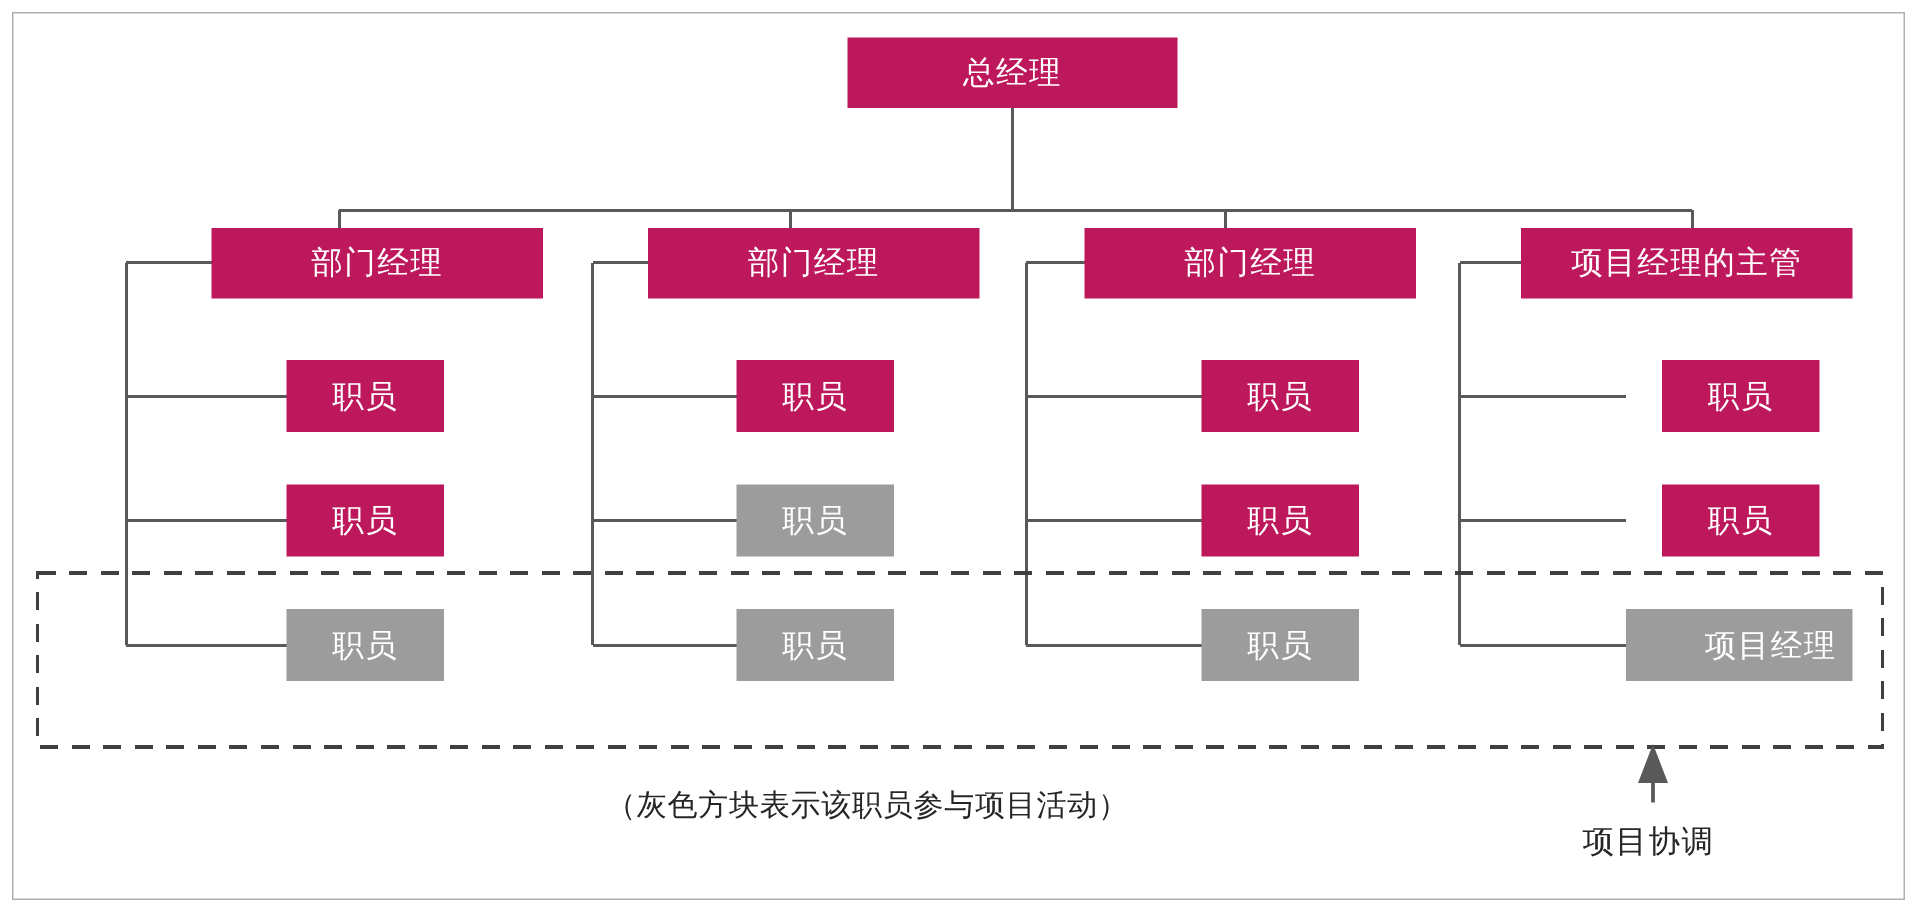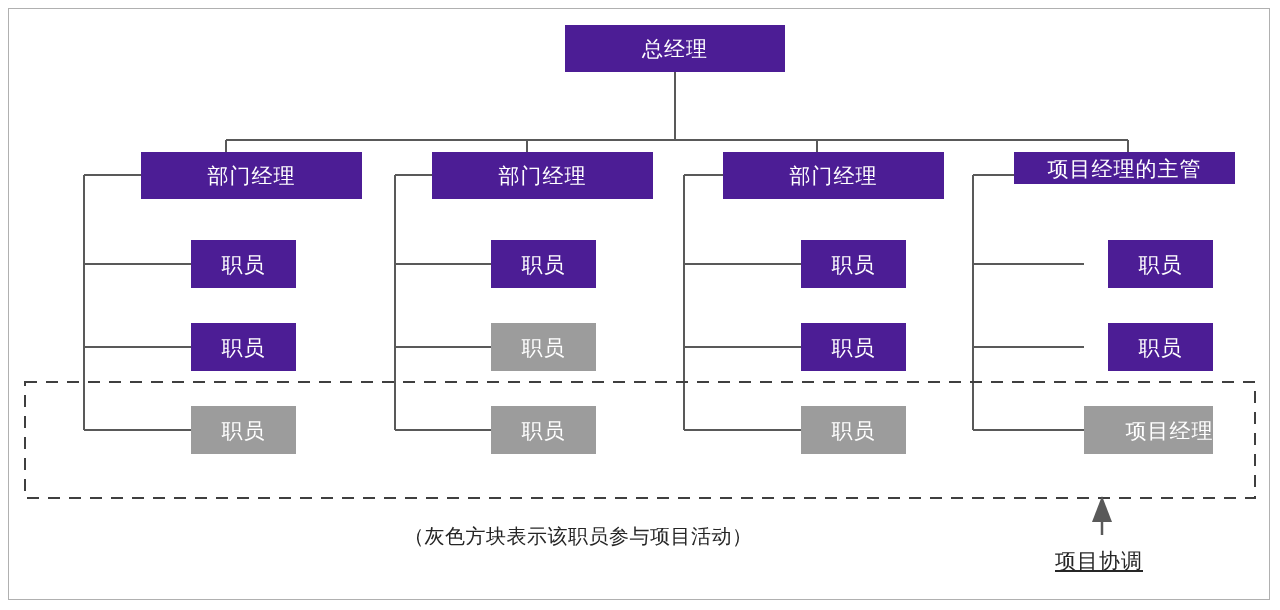--- a/index.html
+++ b/index.html
@@ -39,21 +39,21 @@
     display: flex;
     align-items: center;
     justify-content: center;
     color: #ffffff;
     font-size: 21px;
     letter-spacing: 1px;
     line-height: 1;
     white-space: nowrap;
     user-select: none;
   }
-  .node.blue { background: #4c1d95; }
+  .node.blue { background: #be185d; }
   .node.gray { background: #9c9c9c; }
   .caption {
     position: absolute;
     color: #262626;
     font-size: 20px;
     white-space: nowrap;
     letter-spacing: 0.5px;
   }
   .annot-label {
     position: absolute;
@@ -151,30 +151,30 @@
   <div class="node blue" style="left:801px; top:240px; width:105px; height:48px;">
     <span>职员</span>
   </div>
   <div class="node blue" style="left:801px; top:323px; width:105px; height:48px;">
     <span>职员</span>
   </div>
   <div class="node gray" style="left:801px; top:406px; width:105px; height:48px;">
     <span>职员</span>
   </div>
 
-  <div class="node blue" style="left:1014px; top:152px; width:221px; height:32px;">
+  <div class="node blue" style="left:1014px; top:152px; width:221px; height:47px;">
     <span>项目经理的主管</span>
   </div>
   <div class="node blue" style="left:1108px; top:240px; width:105px; height:48px;">
     <span>职员</span>
   </div>
   <div class="node blue" style="left:1108px; top:323px; width:105px; height:48px;">
     <span>职员</span>
   </div>
-  <div class="node gray" style="left:1084px; top:406px; width:129px; height:48px;padding-left:42px;">
+  <div class="node gray" style="left:1084px; top:406px; width:151px; height:48px;padding-left:42px;">
     <span>项目经理</span>
   </div>
 
   <div class="caption" style="left:404px; top:523px;">（灰色方块表示该职员参与项目活动）</div>
 
-  <div class="annot-label" style="left:1055px; top:547px;text-decoration:underline;">项目协调</div>
+  <div class="annot-label" style="left:1055px; top:547px;">项目协调</div>
 
 </div>
 
 </body></html>

